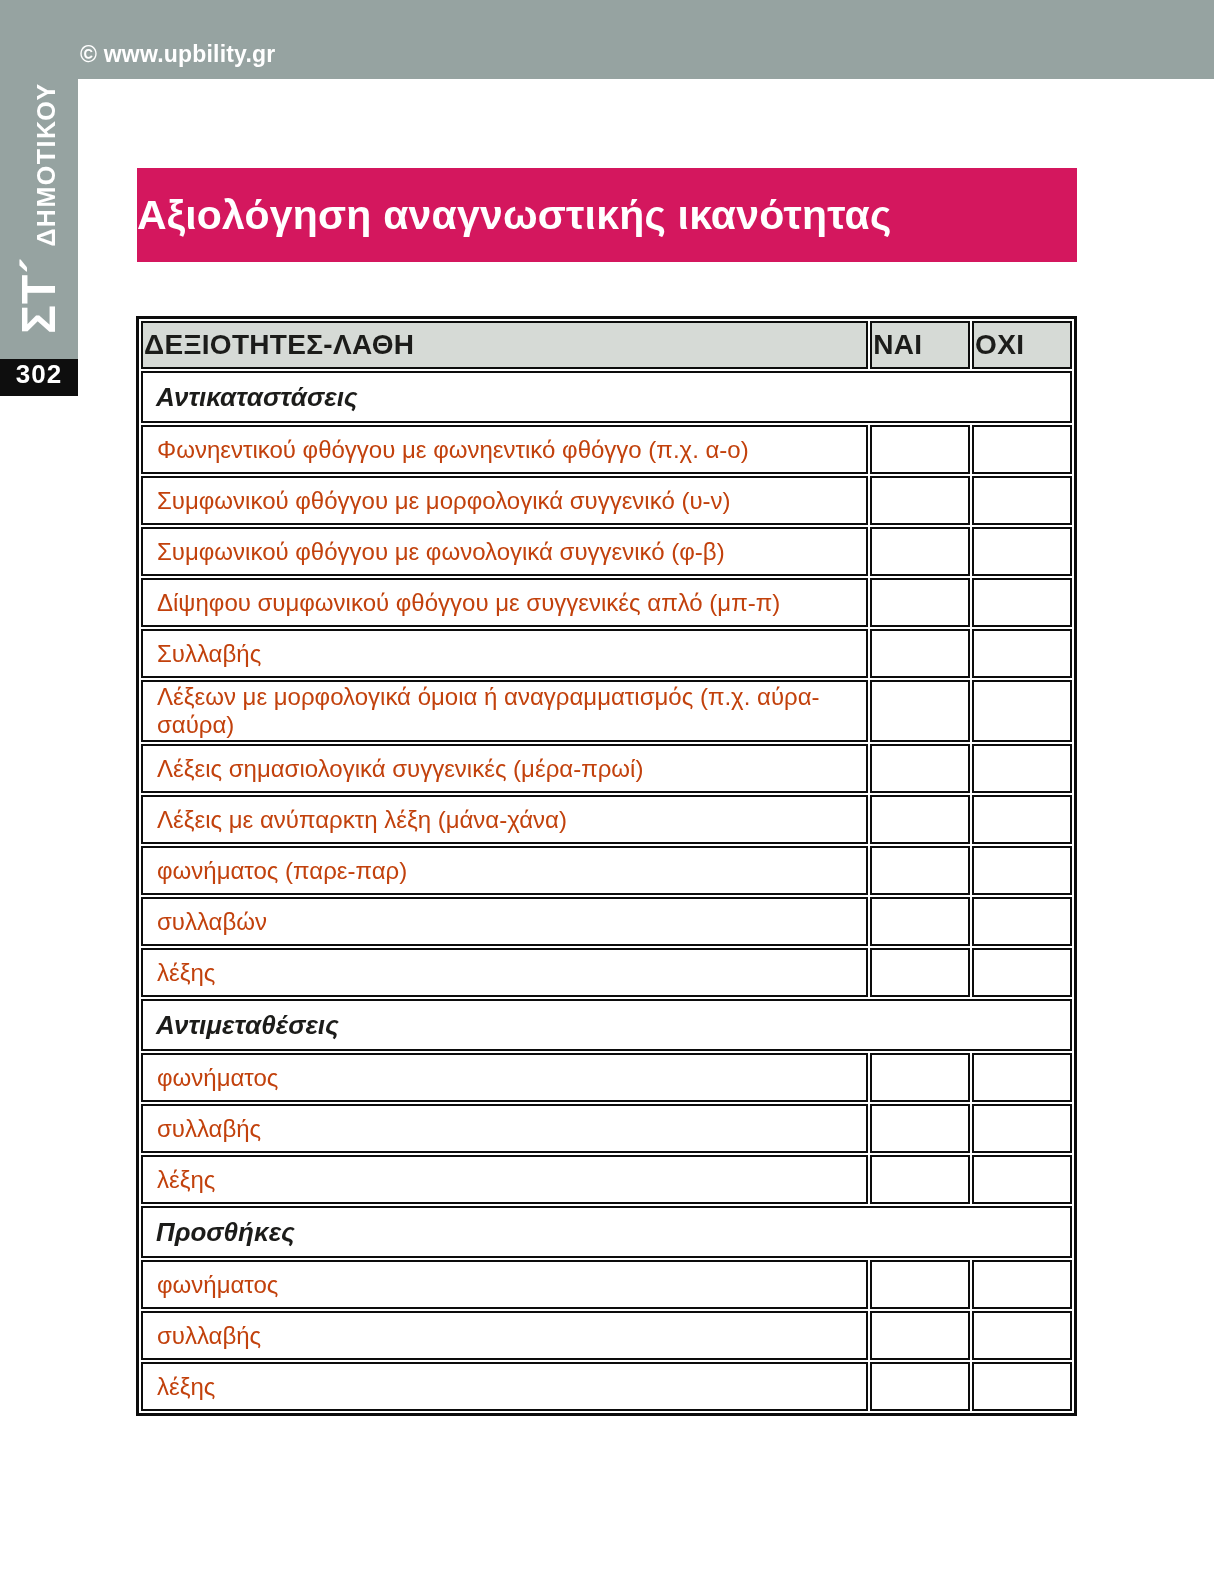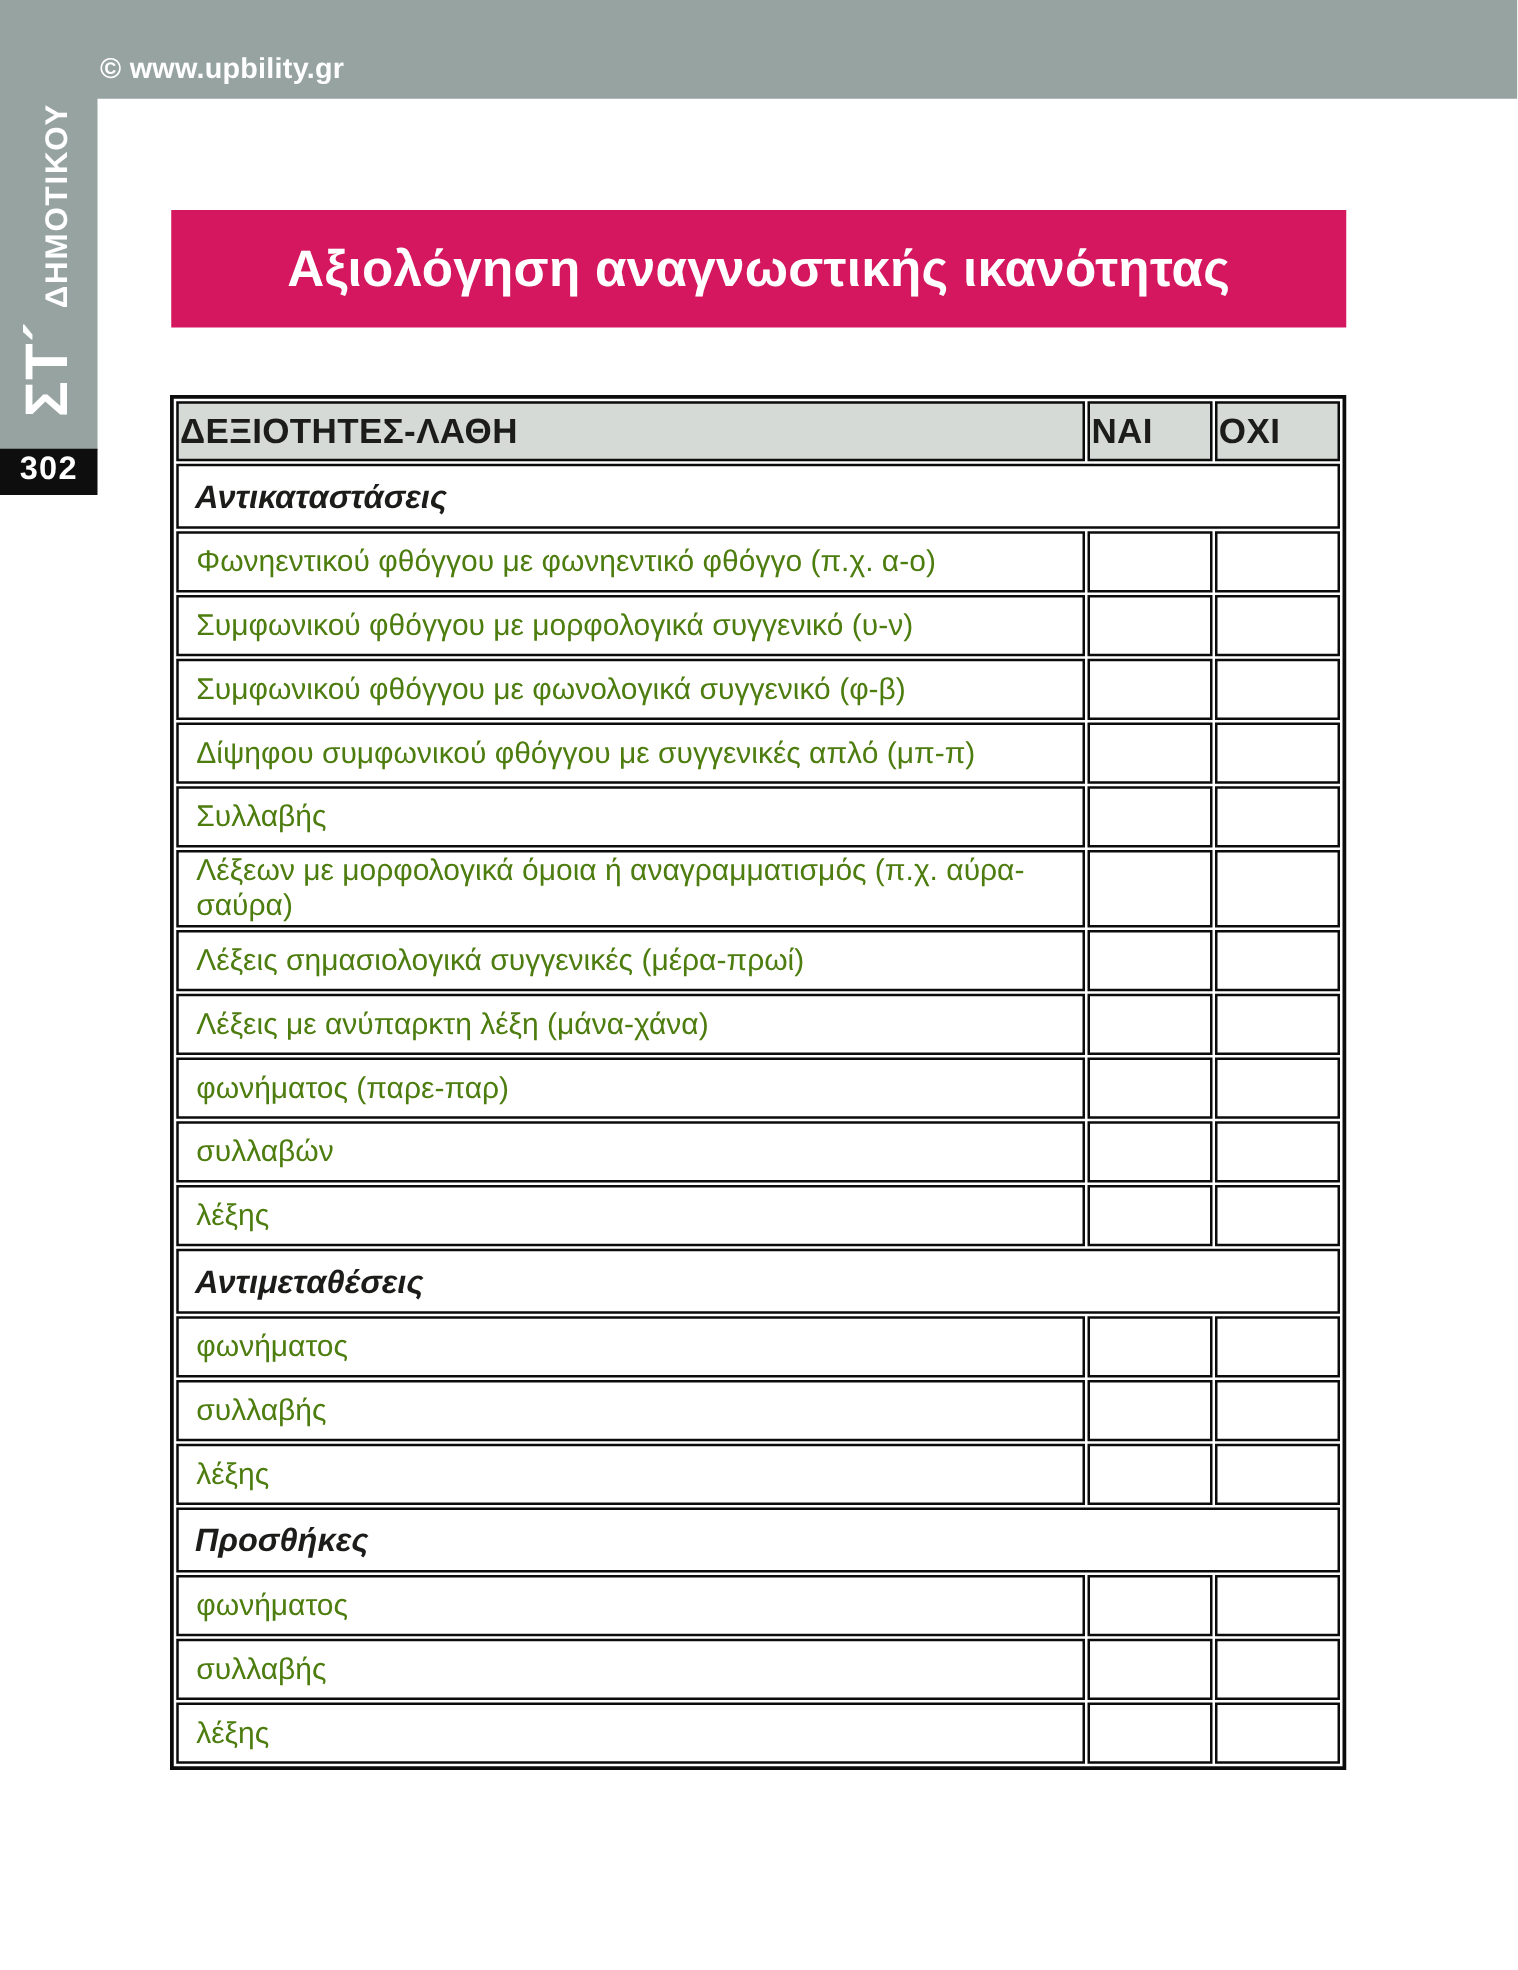--- a/index.html
+++ b/index.html
@@ -79,21 +79,21 @@
   }
 
   
   .title-banner {
     position: absolute;
     left: 137px; top: 168px;
     width: 940px; height: 94px;
     background: var(--banner-pink, #d4175e);
     display: flex;
     align-items: center;
-    justify-content: center;
+    justify-content: flex-start;
   }
   .title-banner .title-text {
     color: #ffffff;
     font-size: 41px;
     font-weight: bold;
     letter-spacing: 0.2px;
   }
 
   
   table.skills-table {
@@ -129,21 +129,21 @@
     padding-left: 13px;
     color: #1c1c1a;
     background: #ffffff;
     font-style: italic;
   }
   .skills-table td.skill-cell {
     height: 43px;
     font-size: 24px;
     font-weight: normal;
     padding-left: 14px;
-    color: #4d7c0f;
+    color: #c2410c;
     background: #ffffff;
   }
   .skills-table td.check-cell {
     height: 43px;
     background: #ffffff;
     cursor: pointer;
   }
 </style>
 </head>
 <body>

